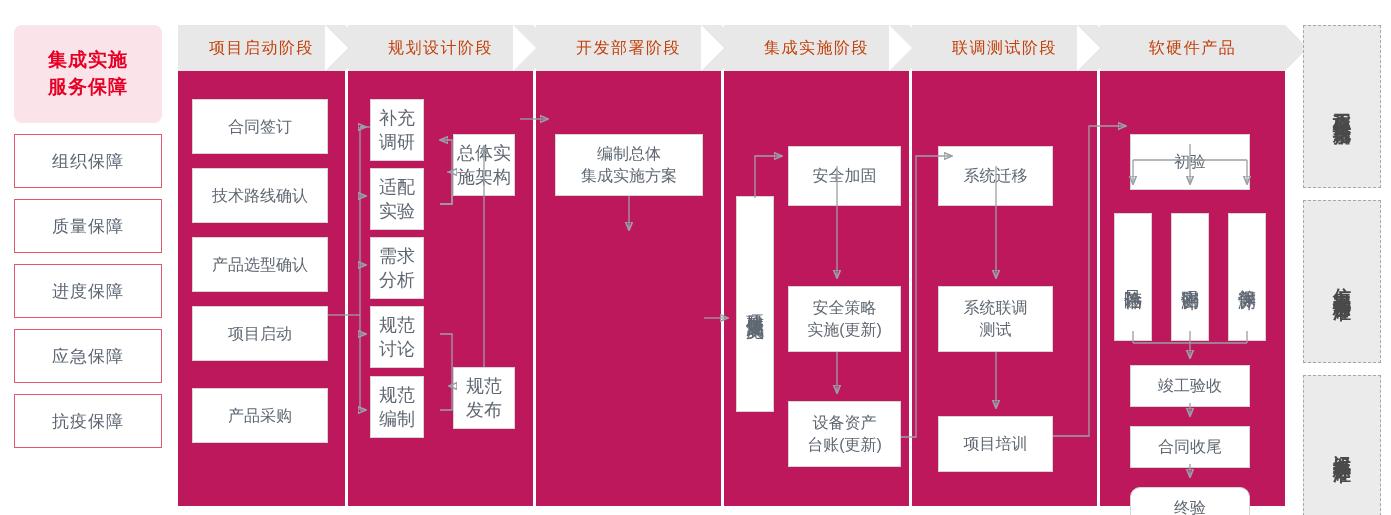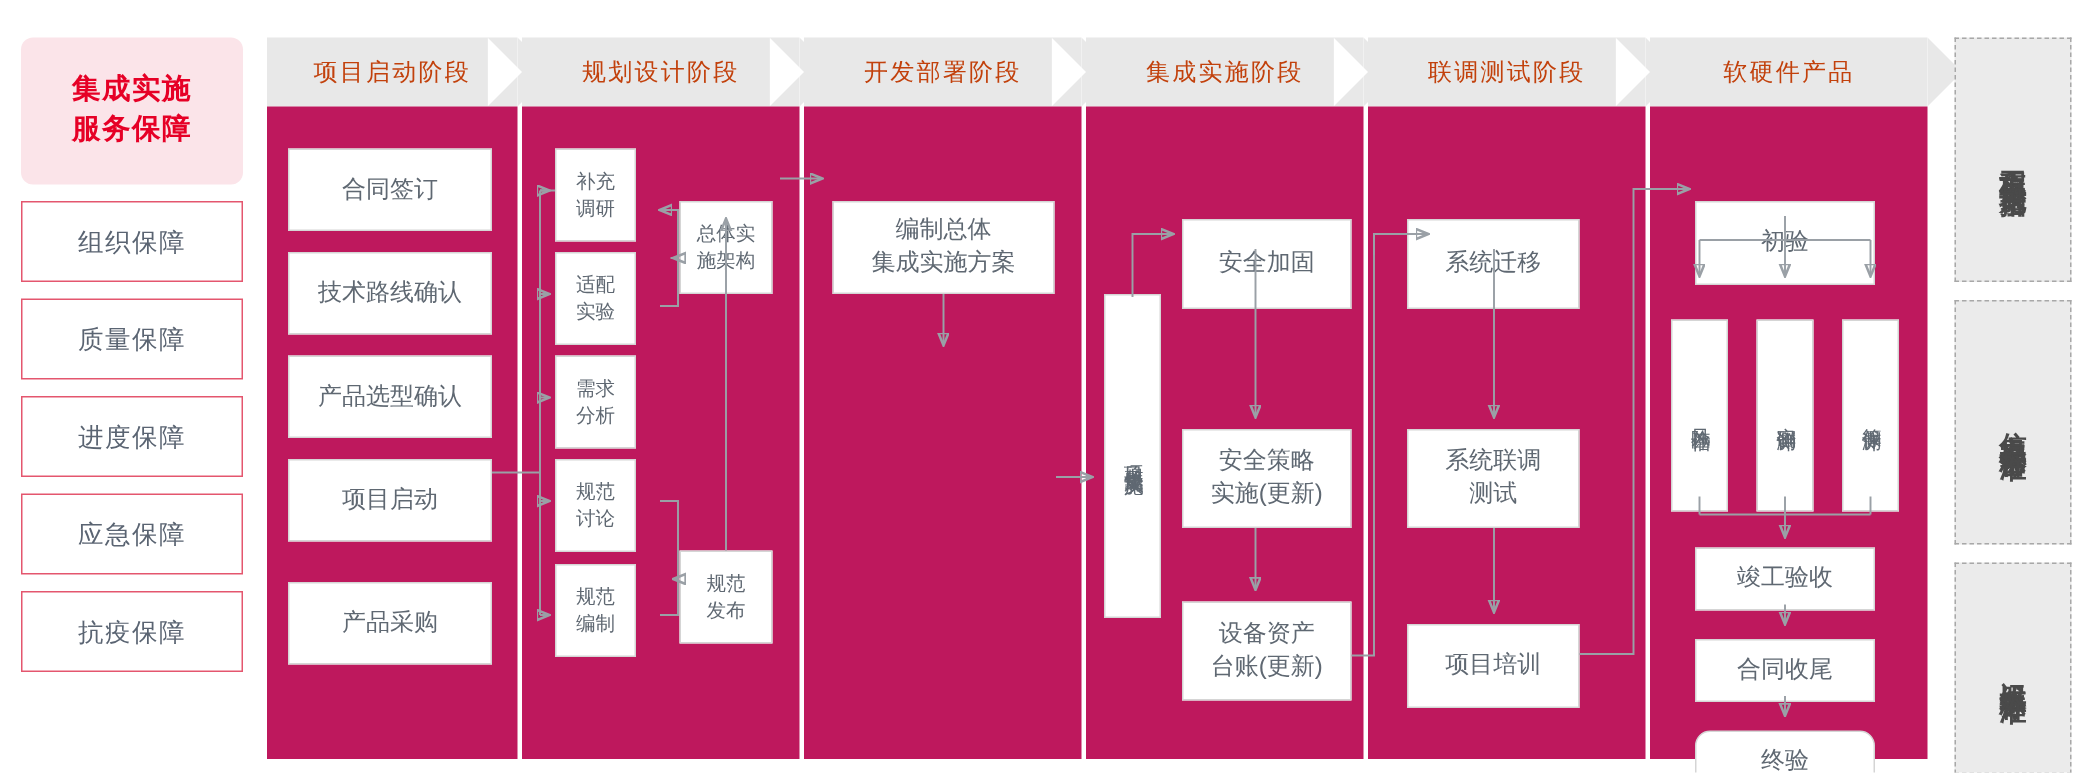--- a/index.html
+++ b/index.html
@@ -44,21 +44,21 @@
     clip-path:polygon(0 0,100% 50%,0 100%);
   }
   .phase-body{background:#be185d;position:relative;}
 
   
   .node{
     position:absolute;background:#ffffff;border:1px solid #d5d5d5;
     display:flex;align-items:center;justify-content:center;text-align:center;
     color:#5f6872;font-size:16px;line-height:1.35;box-sizing:border-box;
   }
-  .node.small{font-size:13px;}
+  .node.small{font-size:18px;}
   .node.vert{
     writing-mode:vertical-rl;text-orientation:upright;
     letter-spacing:1px;line-height:1.12;
   }
 
   
   .std-box{
     position:absolute;background:#ebebeb;border:1.4px dashed #a8a8a8;
     box-sizing:border-box;display:flex;align-items:center;justify-content:center;
   }

